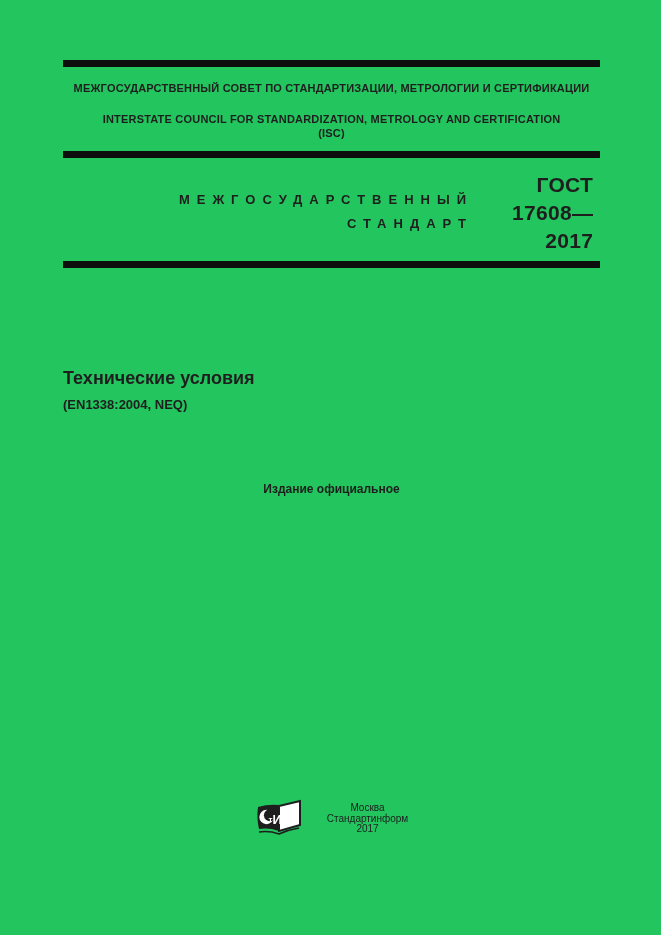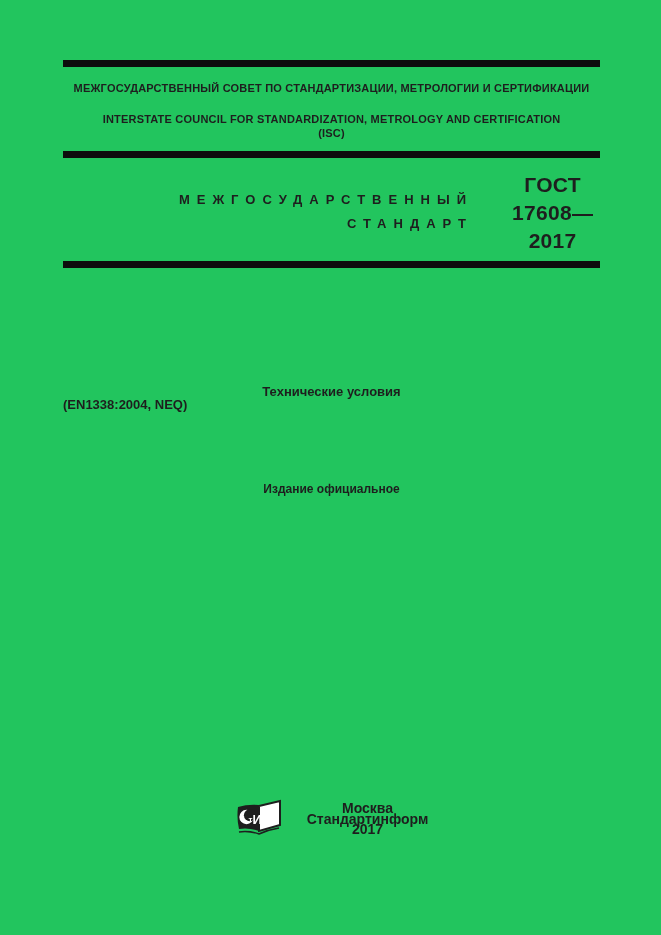--- a/index.html
+++ b/index.html
@@ -52,42 +52,42 @@
     letter-spacing: 7px;
   }
   .designation {
     position: absolute;
     left: 512px;
     top: 171px;
     font-weight: bold;
     font-size: 21px;
     line-height: 28px;
     letter-spacing: 0.3px;
-    text-align: center;
+    text-align: right;
     white-space: nowrap;
   }
 
   .doc-title {
     position: absolute;
     left: 63px;
     top: 325px;
     width: 537px;
     text-align: center;
     font-weight: bold;
     font-size: 21px;
     letter-spacing: 1px;
   }
   .doc-subtitle {
     position: absolute;
     left: 63px;
-    top: 384px;
+    top: 368px;
     width: 537px;
-    text-align: center;
+    text-align: left;
     font-weight: bold;
-    font-size: 13px;
+    font-size: 18px;
   }
   .doc-intref {
     position: absolute;
     left: 63px;
     top: 397px;
     width: 537px;
     text-align: left;
     font-weight: bold;
     font-size: 13px;
   }
@@ -107,22 +107,22 @@
     top: 799px;
     width: 537px;
     display: flex;
     justify-content: center;
     align-items: center;
     gap: 16px;
   }
   .imprint-logo { width: 48px; height: 40px; flex: 0 0 auto; }
   .imprint-text {
     text-align: center;
-    font-weight: bold;
-    font-size: 14px;
+    font-weight: normal;
+    font-size: 10px;
     line-height: 10.5px;
     margin-left: 8px;
   }
 </style>
 </head>
 <body>
 
 <div class="page">
 
   <div class="rule rule-top"></div>

